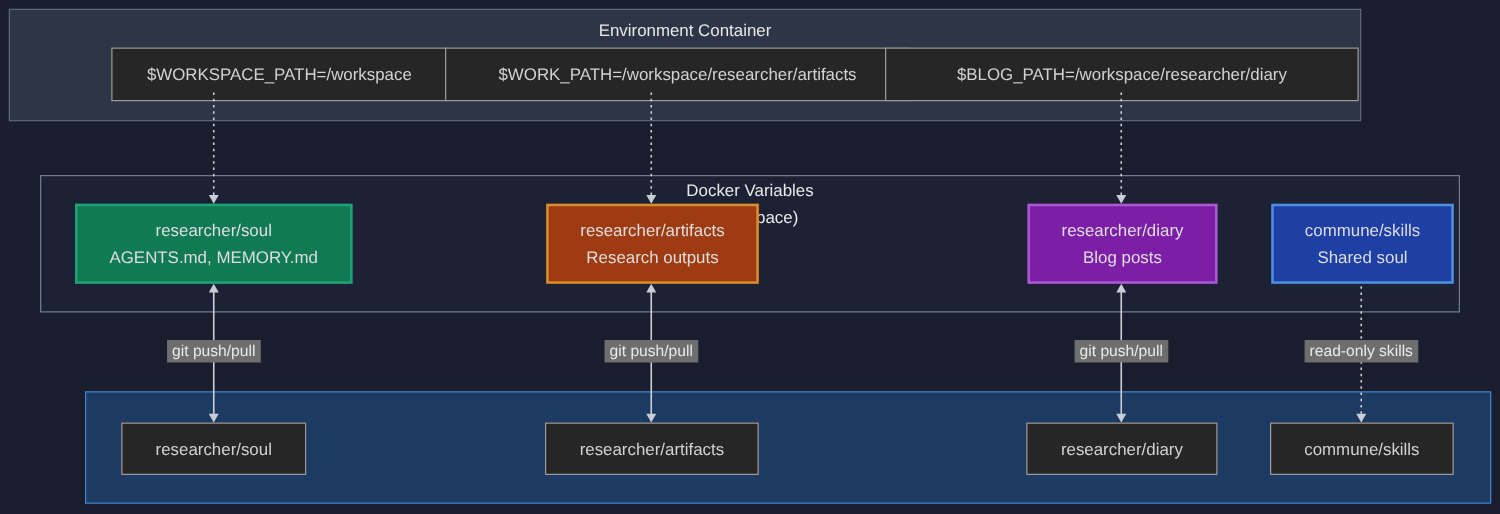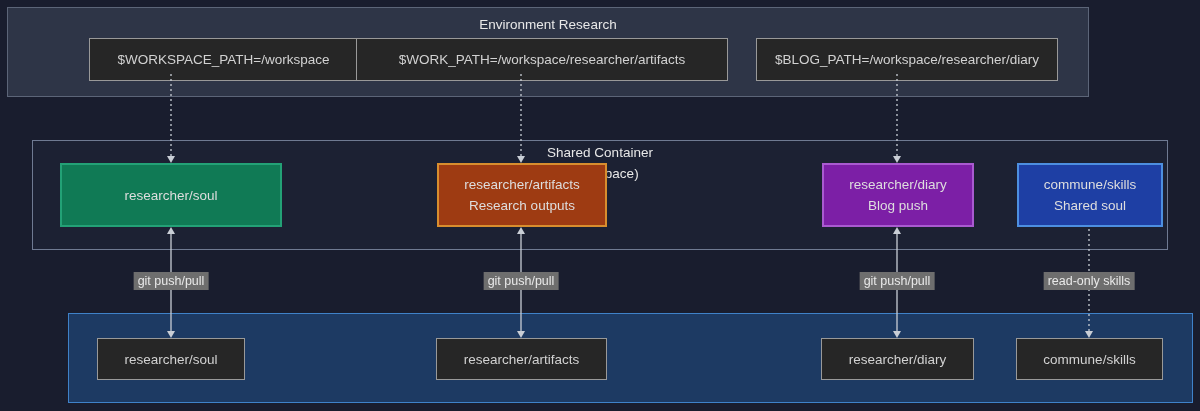--- a/index.html
+++ b/index.html
@@ -25,21 +25,21 @@
     position:absolute;
     background: var(--node-dark-bg);
     border:1px solid var(--node-dark-border);
     box-sizing:border-box;
     display:flex; align-items:center; justify-content:center;
     color:#d2d2d2; font-size:13.5px;
   }
   .env-box { top:30px; height:43px; }
   #env-box-0 { left:37px;  width:269px;margin-left:44px; }
   #env-box-1 { left:348px; width:372px; }
-  #env-box-2 { left:748px; width:302px; }
+  #env-box-2 { left:700px; width:379px; }
 
   #docker-panel {
     left:32px; top:140px; width:1136px; height:110px;
     background: var(--docker-panel-bg);
     border:1px solid var(--docker-panel-border);
   }
   #docker-title { top:142px; line-height:21px; }
 
   .node {
     position:absolute; top:163px; height:64px;
@@ -73,48 +73,49 @@
   }
   #edge-label-soul      { left:171px; }
   #edge-label-artifacts { left:521px; }
   #edge-label-diary     { left:897px; }
   #edge-label-skills    { left:1089px; }
 </style>
 </head>
 <body>
 
 <div class="panel" id="env-panel">
-  <div class="panel-title" id="env-title">Environment Research</div>
+  <div class="panel-title" id="env-title">Environment Container</div>
   <div class="dark-box env-box" id="env-box-0">
     <span>$WORKSPACE_PATH=/workspace</span>
   </div>
   <div class="dark-box env-box" id="env-box-1">
     <span>$WORK_PATH=/workspace/researcher/artifacts</span>
   </div>
   <div class="dark-box env-box" id="env-box-2">
     <span>$BLOG_PATH=/workspace/researcher/diary</span>
   </div>
 </div>
 
 <div class="panel" id="docker-panel"></div>
 <div class="panel-title" id="docker-title" style="position:absolute; left:32px; width:1136px;">
-  <div>Shared Container</div>
+  <div>Docker Variables</div>
   <div>(/workspace)</div>
 </div>
 
 <div class="node" id="node-soul">
   <div>researcher/soul</div>
+  <div>AGENTS.md, MEMORY.md</div>
 </div>
 <div class="node" id="node-artifacts">
   <div>researcher/artifacts</div>
   <div>Research outputs</div>
 </div>
 <div class="node" id="node-diary">
   <div>researcher/diary</div>
-  <div>Blog push</div>
+  <div>Blog posts</div>
 </div>
 <div class="node" id="node-skills">
   <div>commune/skills</div>
   <div>Shared soul</div>
 </div>
 
 <div class="panel" id="git-panel">
   
 </div>
 <div class="dark-box git-box" id="git-soul">

